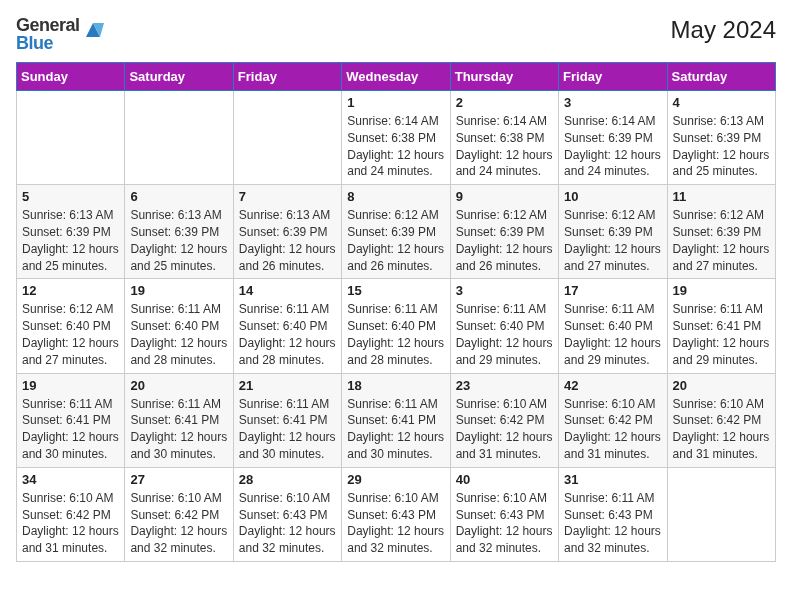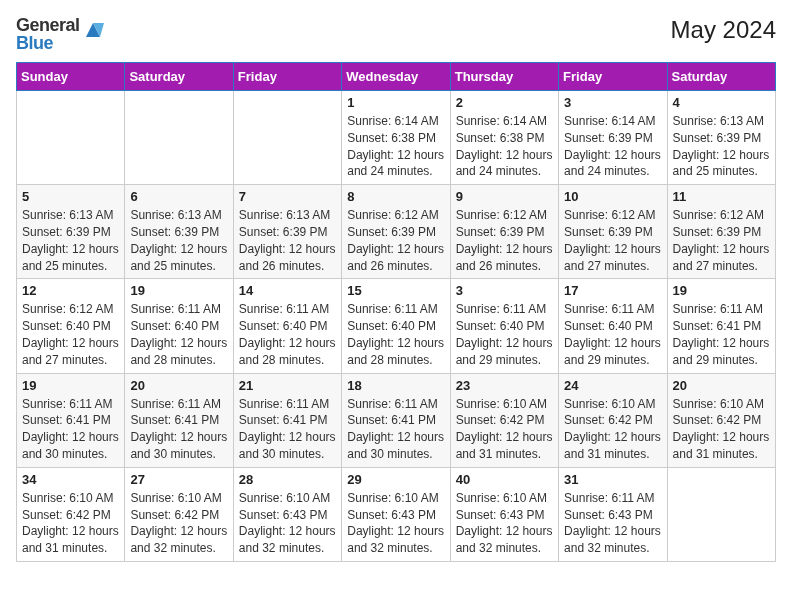--- a/index.html
+++ b/index.html
@@ -250,21 +250,21 @@
 Sunset: 6:41 PM
 Daylight: 12 hours and 30 minutes.</div>
         </td>
         <td>
           <span class="day-number">23</span>
           <div class="day-info">Sunrise: 6:10 AM
 Sunset: 6:42 PM
 Daylight: 12 hours and 31 minutes.</div>
         </td>
         <td>
-          <span class="day-number">24</span>
+          <span class="day-number">42</span>
           <div class="day-info">Sunrise: 6:10 AM
 Sunset: 6:42 PM
 Daylight: 12 hours and 31 minutes.</div>
         </td>
         <td>
           <span class="day-number">20</span>
           <div class="day-info">Sunrise: 6:10 AM
 Sunset: 6:42 PM
 Daylight: 12 hours and 31 minutes.</div>
         </td>

